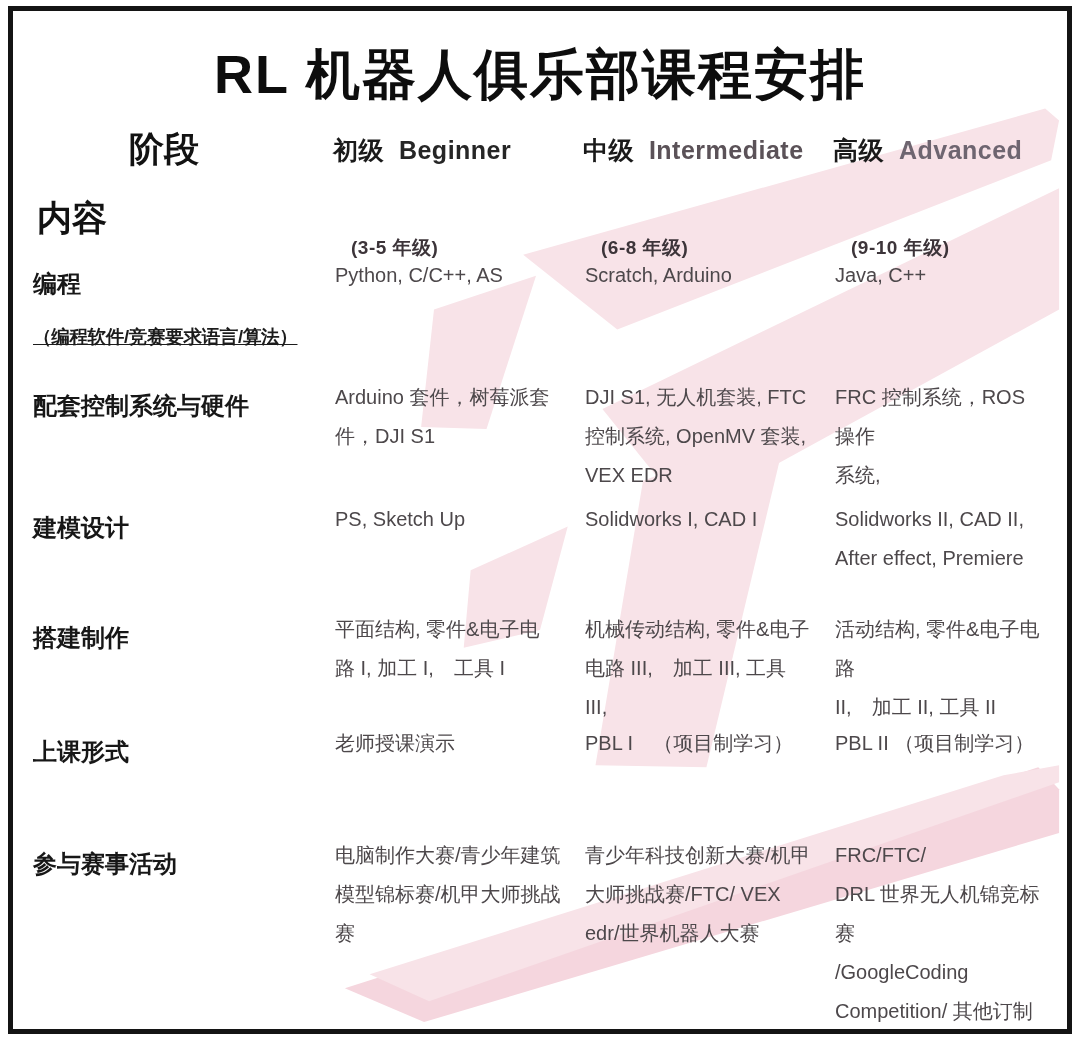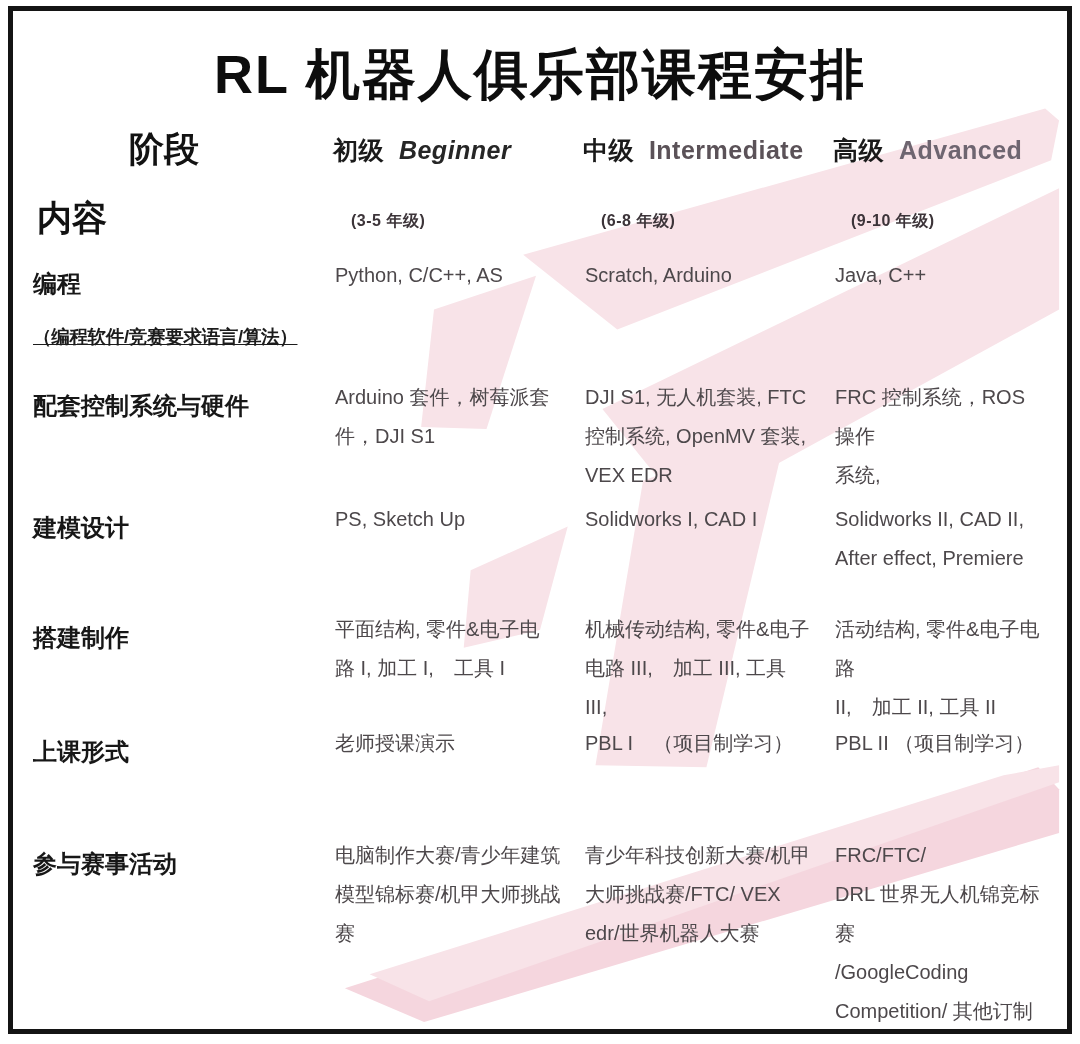--- a/index.html
+++ b/index.html
@@ -44,26 +44,26 @@
     display:block;margin-left:96px;margin-top:14px;
     font-size:35px;font-weight:bold;color:#121212;
   }
   .corner-bottom{
     display:block;margin-left:4px;margin-top:22px;
     font-size:35px;font-weight:bold;color:#121212;
   }
   .colhead{padding-top:22px;}
   .level-line{font-size:25px;font-weight:bold;color:#1a1a1a;letter-spacing:.5px;}
   .level-en{font-weight:bold;}
-  .en-beginner{color:#262626;font-style:italic;}
+  .en-beginner{color:#262626;}
   .en-intermediate{color:#5b5258;}
   .en-advanced{color:#6e6570;}
   .grades{
-    display:block;margin-top:44px;padding-left:18px;
-    font-size:16px;font-weight:bold;color:#3c3439;letter-spacing:.5px;
+    display:block;margin-top:68px;padding-left:18px;
+    font-size:19px;font-weight:bold;color:#3c3439;letter-spacing:.5px;
   }
   .row-label{
     padding-top:24px;padding-right:14px;
     font-size:24px;font-weight:bold;color:#171717;line-height:1.3;
   }
   .row-sublabel{
     display:block;margin-top:26px;
     font-size:18.5px;font-weight:bold;color:#1c1c1c;letter-spacing:-.3px;text-decoration:underline;
   }
   .cell{

